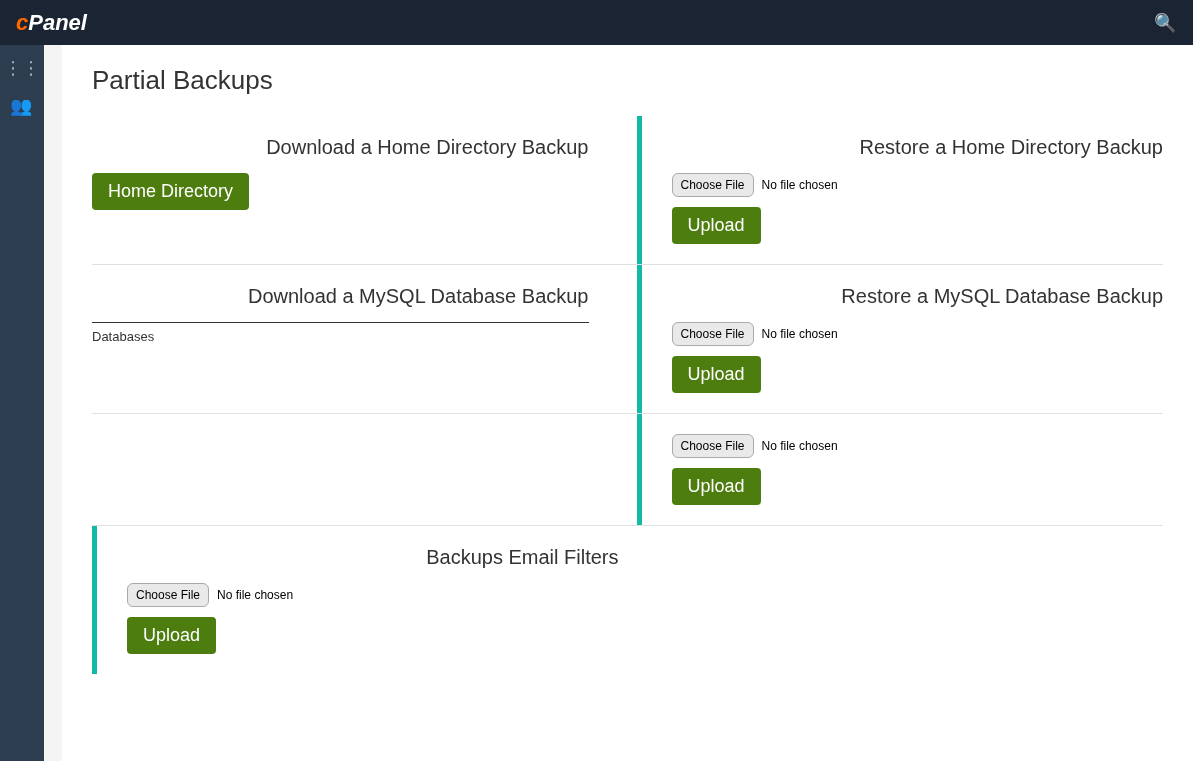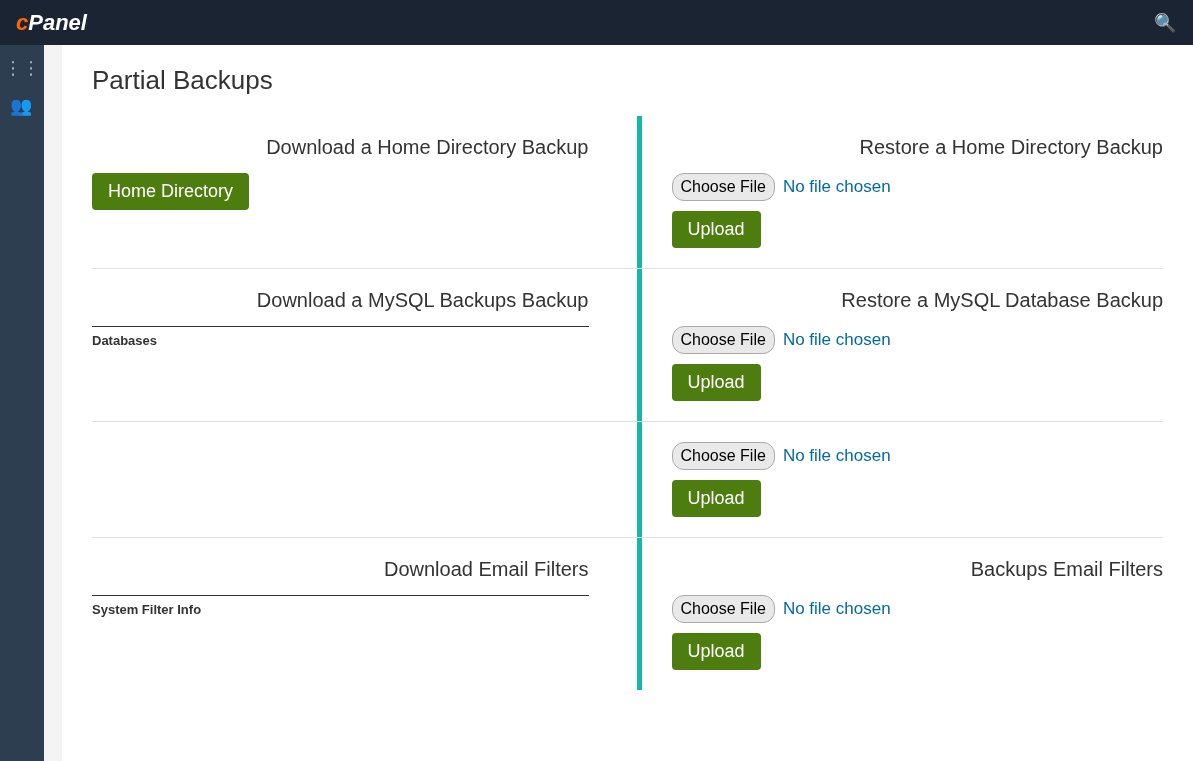--- a/index.html
+++ b/index.html
@@ -78,43 +78,43 @@
       border-radius: 4px;
       cursor: pointer;
       font-size: 18px;
     }
 
     .table-like {
       width: 100%;
       border-top: 1px solid #333;
     }
     .table-header {
-      font-weight: bold;
+      font-weight: normal;
       font-size: 13px;
       padding: 6px 0;
       color: #333;
     }
 
     .file-input-row {
       display: flex;
       align-items: center;
       gap: 8px;
       margin-bottom: 10px;
     }
     .file-choose-btn {
       background: #e9e9e9;
       border: 1px solid #aaa;
       padding: 4px 8px;
-      font-size: 16px;
-      cursor: pointer;
-      border-radius: 12px;
+      font-size: 12px;
+      cursor: pointer;
+      border-radius: 6px;
     }
     .file-no-chosen {
-      color: #0369a1;
-      font-size: 17px;
+      color: #000000;
+      font-size: 12px;
     }
 
     .left-section {
       padding: 20px 30px 20px 0;
     }
     .right-section {
       padding: 20px 0 20px 30px;
       border-left: 5px solid #14b8a6;
     }
 
@@ -161,21 +161,21 @@
         <div class="file-input-row">
           <button class="file-choose-btn">Choose File</button>
           <span class="file-no-chosen">No file chosen</span>
         </div>
         <button class="btn-blue">Upload</button>
       </div>
     </div>
 
     <div class="row-pair">
       <div class="left-section">
-        <h2 class="section-title">Download a MySQL Backups Backup</h2>
+        <h2 class="section-title">Download a MySQL Database Backup</h2>
         <div class="table-like">
           <div class="table-header">Databases</div>
         </div>
       </div>
       <div class="right-section">
         <h2 class="section-title">Restore a MySQL Database Backup</h2>
         <div class="file-input-row">
           <button class="file-choose-btn">Choose File</button>
           <span class="file-no-chosen">No file chosen</span>
         </div>
@@ -189,26 +189,20 @@
       <div class="right-section">
         <div class="file-input-row">
           <button class="file-choose-btn">Choose File</button>
           <span class="file-no-chosen">No file chosen</span>
         </div>
         <button class="btn-blue">Upload</button>
       </div>
     </div>
 
     <div class="row-pair">
-      <div class="left-section">
-        <h2 class="section-title">Download Email Filters</h2>
-        <div class="table-like">
-          <div class="table-header">System Filter Info</div>
-        </div>
-      </div>
       <div class="right-section">
         <h2 class="section-title">Backups Email Filters</h2>
         <div class="file-input-row">
           <button class="file-choose-btn">Choose File</button>
           <span class="file-no-chosen">No file chosen</span>
         </div>
         <button class="btn-blue">Upload</button>
       </div>
     </div>
 

